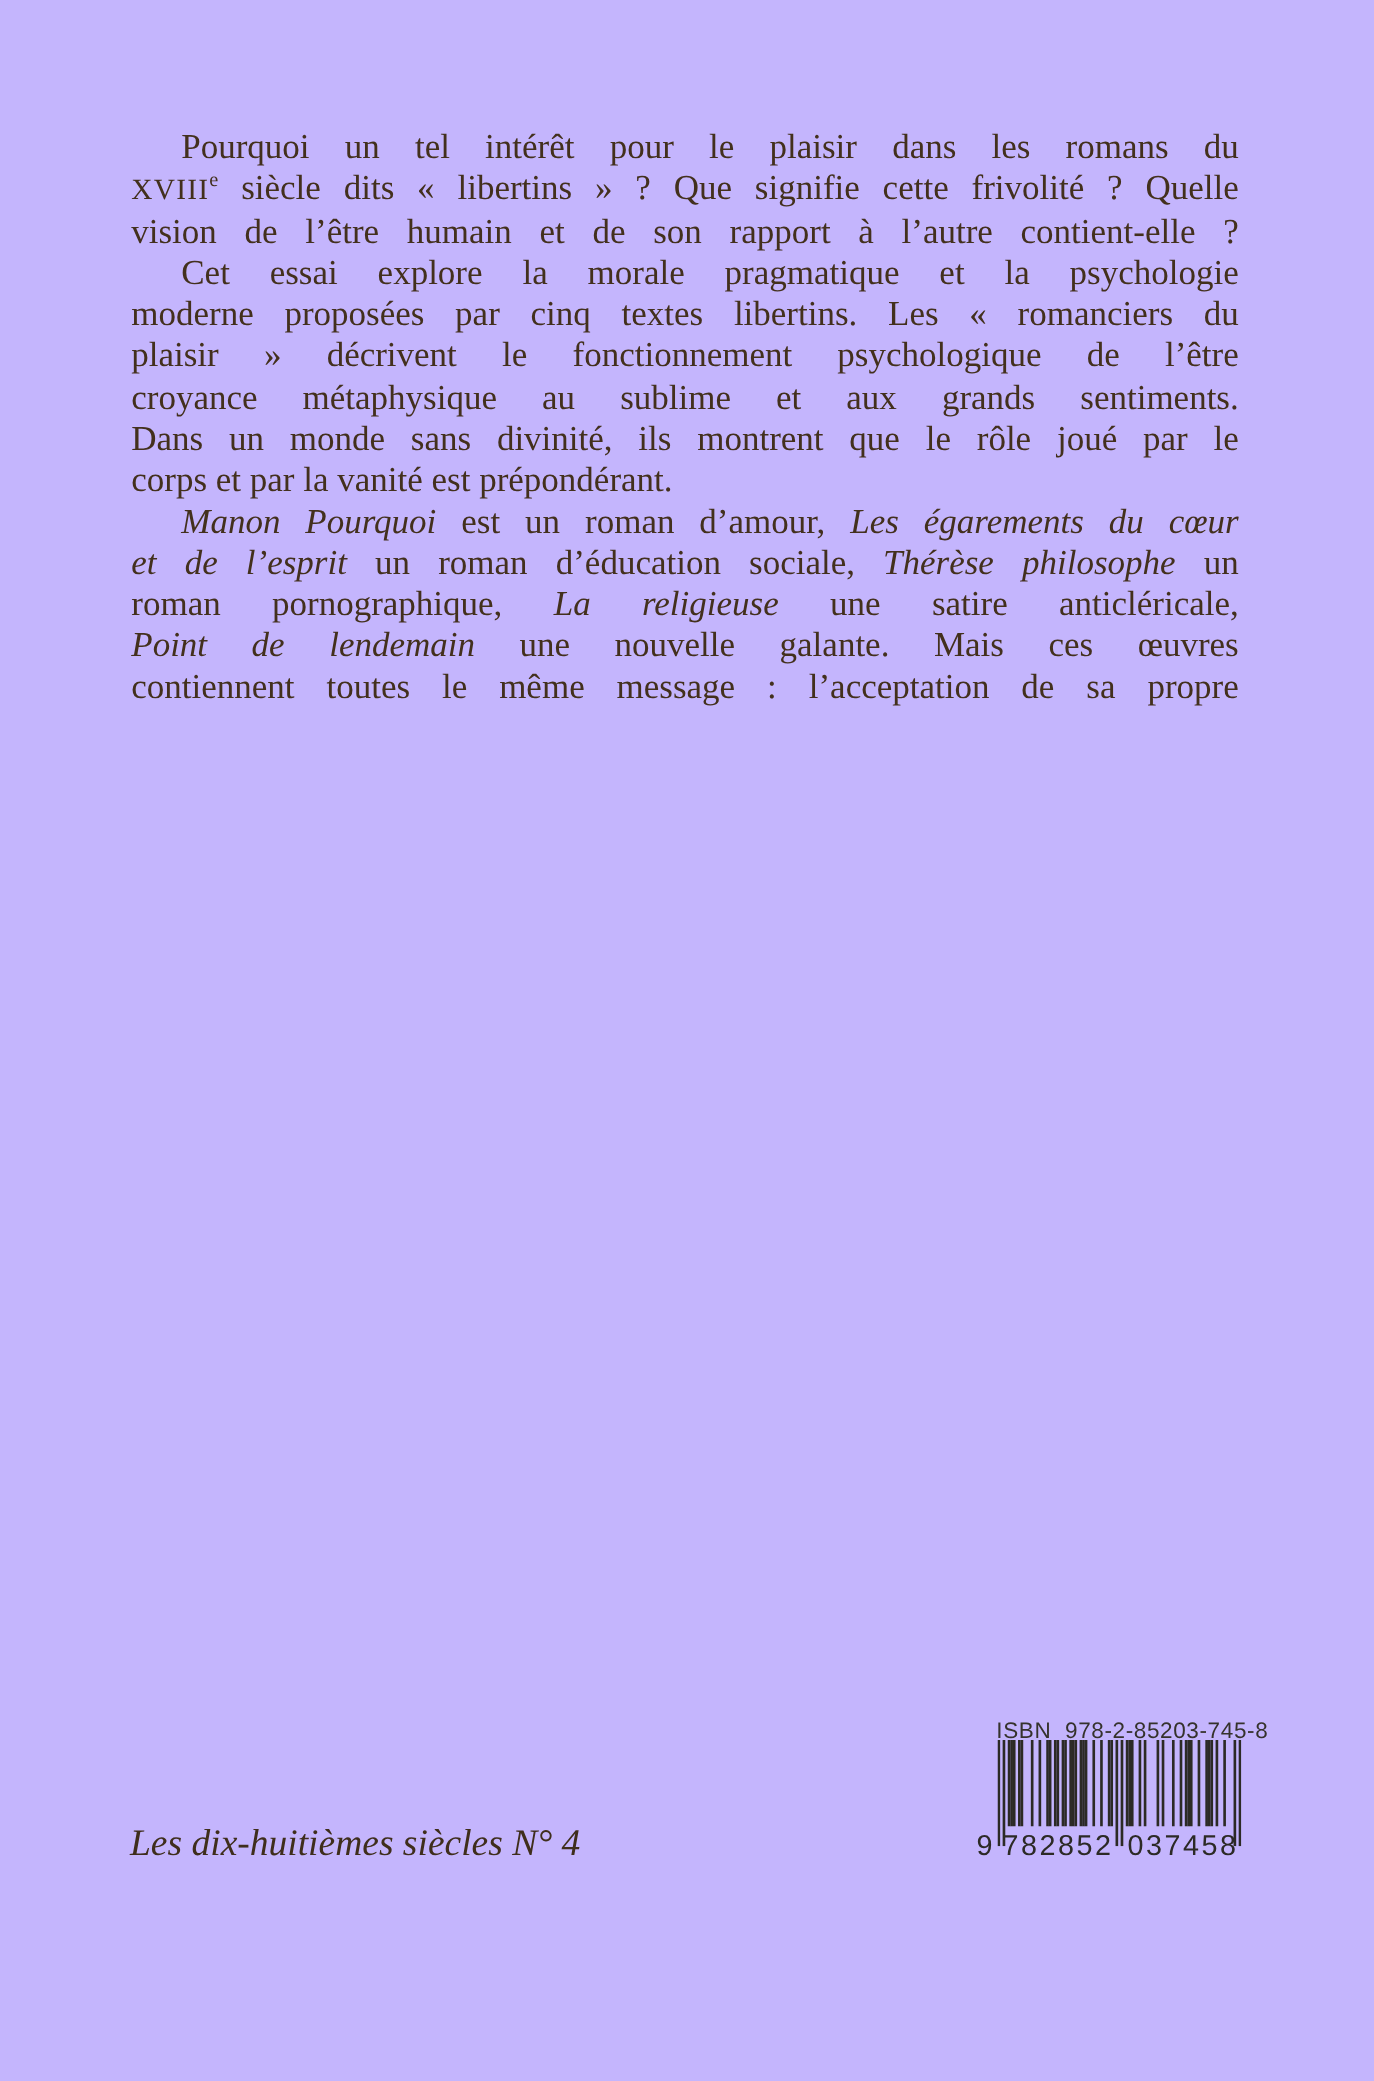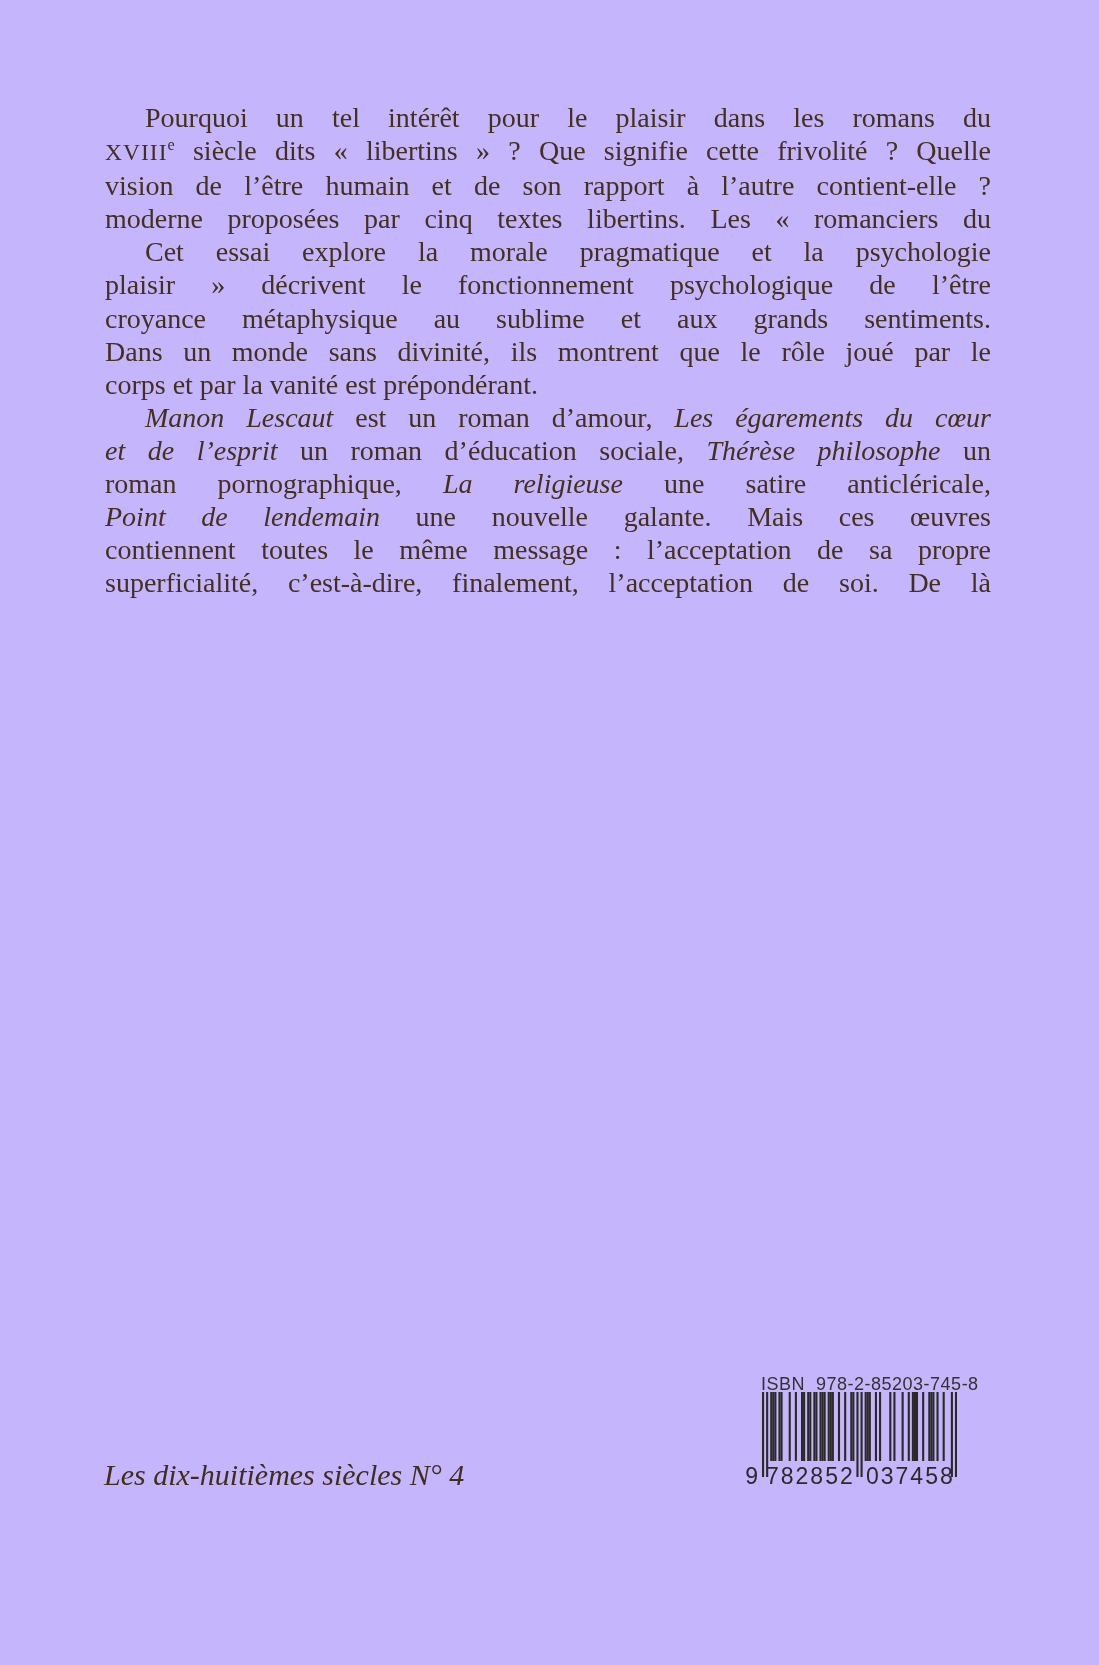--- a/index.html
+++ b/index.html
@@ -16,21 +16,21 @@
     font-size:28px; line-height:33.1px;
   }
   .line { text-align:justify; text-align-last:justify; }
   .line.nojust { text-align-last:left; }
   .line.indent { text-indent:40px; }
   .it { font-style:italic; }
   .sup { vertical-align:super; font-size:0.58em; line-height:0; }
   .sc { font-size:0.84em; letter-spacing:1px; }
 
   .isbn-block {
-    position:absolute; left:736px; top:1374px; width:230px; height:130px;
+    position:absolute; left:772px; top:1374px; width:230px; height:130px;
     color:#35322c;
     font-family:"Liberation Sans","DejaVu Sans",sans-serif;
   }
   .isbn-label {
     position:absolute; left:25px; top:0; width:197px;
     text-align:center; font-size:18px; letter-spacing:0.5px; white-space:pre;
   }
   .bars { position:absolute; left:26px; top:18px; }
   .bars rect { fill:#2c2a26; }
   .bc-digit { position:absolute; top:89px; font-size:23px; color:#2c2a26; }
@@ -46,32 +46,31 @@
 </style>
 </head>
 <body>
 
 <div class="page">
 
   <div class="text-block">
       <div class="line indent"><span>Pourquoi un tel intérêt pour le plaisir dans les romans du</span></div>
       <div class="line"><span class="sc">XVIII</span><span class="sup">e</span><span> siècle dits « libertins » ? Que signifie cette frivolité ? Quelle</span></div>
       <div class="line"><span>vision de l’être humain et de son rapport à l’autre contient-elle ?</span></div>
+      <div class="line indent"><span>Cet essai explore la morale pragmatique et la psychologie</span></div>
       <div class="line"><span>moderne proposées par cinq textes libertins. Les « romanciers du</span></div>
-      <div class="line indent"><span>Cet essai explore la morale pragmatique et la psychologie</span></div>
       <div class="line"><span>plaisir » décrivent le fonctionnement psychologique de l’être</span></div>
       <div class="line"><span>croyance métaphysique au sublime et aux grands sentiments.</span></div>
       <div class="line"><span>Dans un monde sans divinité, ils montrent que le rôle joué par le</span></div>
       <div class="line nojust"><span>corps et par la vanité est prépondérant.</span></div>
-      <div class="line indent"><span class="it">Manon Lescaut</span><span> est un roman d’amour, </span><span class="it">Les égarements du cœur</span></div>
+      <div class="line indent"><span class="it">Manon Pourquoi</span><span> est un roman d’amour, </span><span class="it">Les égarements du cœur</span></div>
       <div class="line"><span class="it">et de l’esprit</span><span> un roman d’éducation sociale, </span><span class="it">Thérèse philosophe</span><span> un</span></div>
       <div class="line"><span>roman pornographique, </span><span class="it">La religieuse</span><span> une satire anticléricale,</span></div>
       <div class="line"><span class="it">Point de lendemain</span><span> une nouvelle galante. Mais ces œuvres</span></div>
       <div class="line"><span>contiennent toutes le même message : l’acceptation de sa propre</span></div>
-      <div class="line"><span>superficialité, c’est-à-dire, finalement, l’acceptation de soi. De là</span></div>
     </div>
 
   <div class="isbn-block">
     <div class="isbn-label">ISBN  978-2-85203-745-8</div>
     <svg class="bars" width="195" height="85">
         <rect x="0.00" y="0" width="2.11" height="85"></rect>
         <rect x="4.11" y="0" width="2.11" height="85"></rect>
         <rect x="8.21" y="0" width="2.11" height="69"></rect>
         <rect x="10.26" y="0" width="2.11" height="69"></rect>
         <rect x="12.32" y="0" width="2.11" height="69"></rect>

